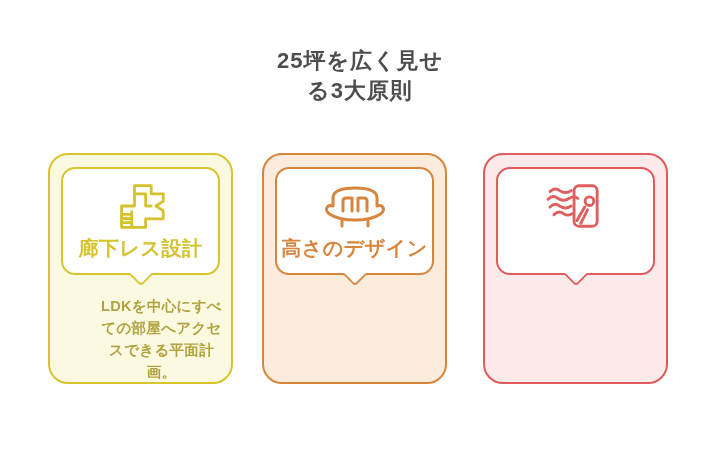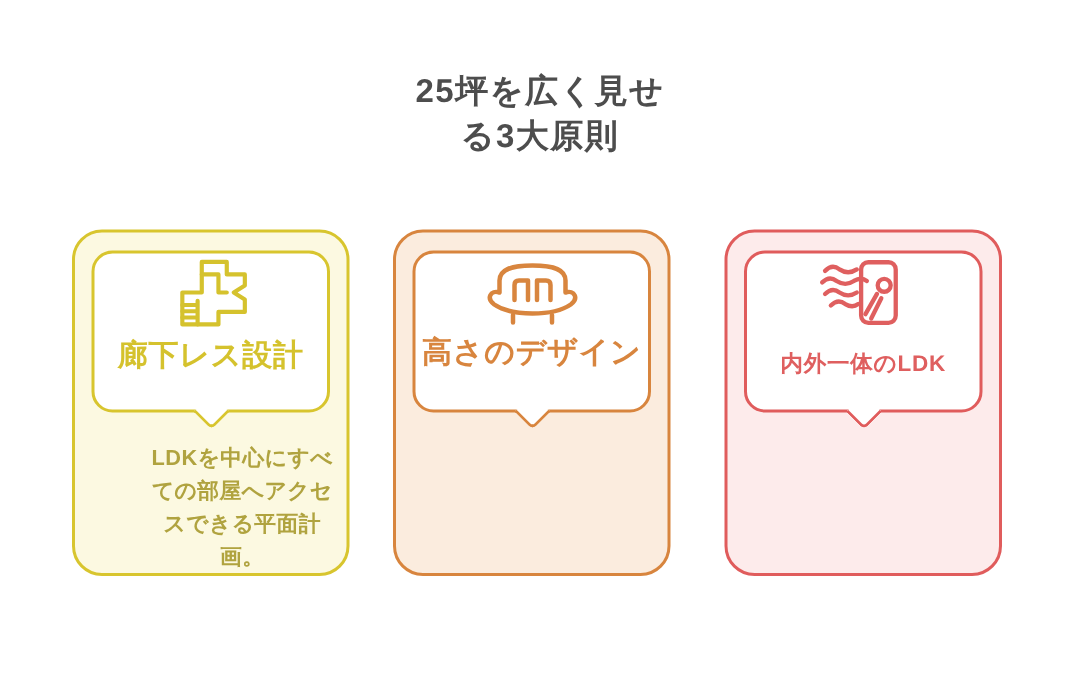--- a/index.html
+++ b/index.html
@@ -20,29 +20,30 @@
   }
 
   .card {
     position: absolute; top: 153px;
     width: 185px; height: 231px;
     border: 2.5px solid var(--border);
     background: var(--bg);
     border-radius: 20px;
   }
   .card-1 { left: 48px; }
-  .card-2 { left: 262px; font-family: Liberation Mono, monospace; }
+  .card-2 { left: 262px; }
   .card-3 { left: 483px; }
 
   .bubble {
     position: absolute; left: 11px; right: 11px; top: 12px; height: 108px;
     background: #ffffff;
     border: 2px solid var(--border);
     border-radius: 14px;
     display: flex; flex-direction: column; align-items: center;
+    padding-top: 11px;
   }
   .bubble::after {
     content: "";
     position: absolute; left: 50%; bottom: -9.5px;
     width: 15px; height: 15px;
     background: #ffffff;
     border-right: 2px solid var(--border);
     border-bottom: 2px solid var(--border);
     border-bottom-right-radius: 4px;
     transform: translateX(-50%) rotate(45deg);
@@ -111,17 +112,16 @@
         <svg width="62" height="50" viewBox="0 0 64 52" fill="none" stroke="currentColor" stroke-width="3" stroke-linejoin="round" stroke-linecap="round">
           <rect x="30" y="5" width="24" height="42" rx="5"></rect>
           <circle cx="46" cy="21" r="4.5"></circle>
           <path d="M33 41 L41 27 M37 44 L44 30"></path>
           <path d="M5 11 Q10 6 15 10 Q21 14 27 10"></path>
           <path d="M3 19 Q8 14 13 18 Q19 22 25 18 Q30 15 34 18"></path>
           <path d="M5 27 Q10 22 15 26 Q21 30 27 26"></path>
           <path d="M9 35 Q14 30 19 34 Q24 37 28 34"></path>
         </svg>
       </div>
-      <div class="card-heading">内外一体のLDK</div>
     </div>
   </div>
 
 </div>
 
 </body></html>

